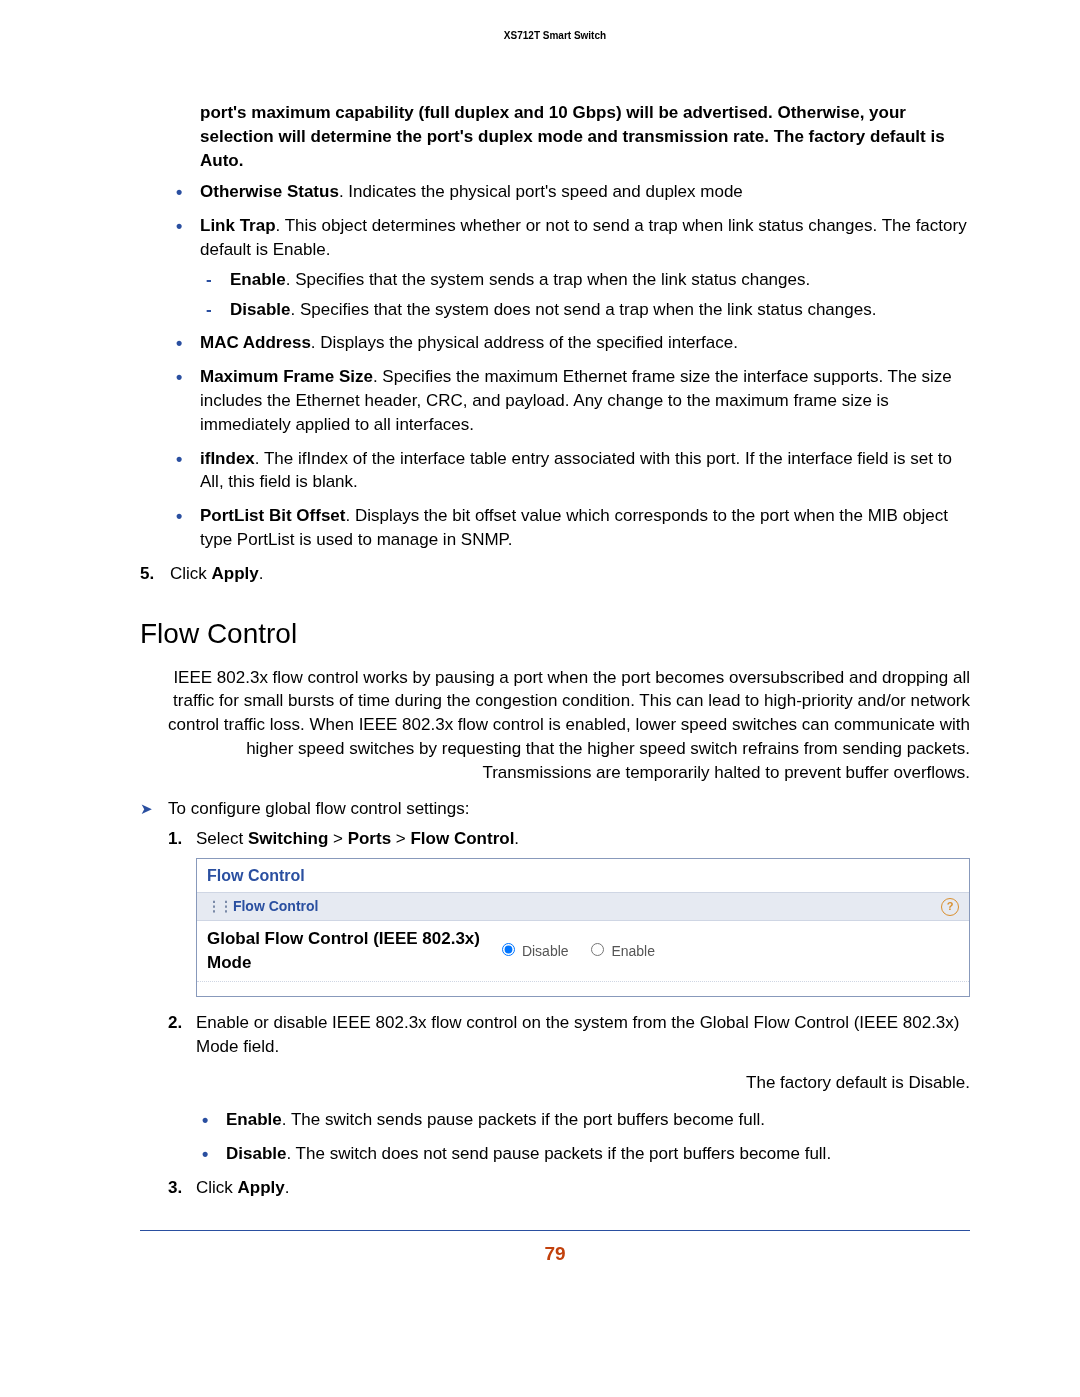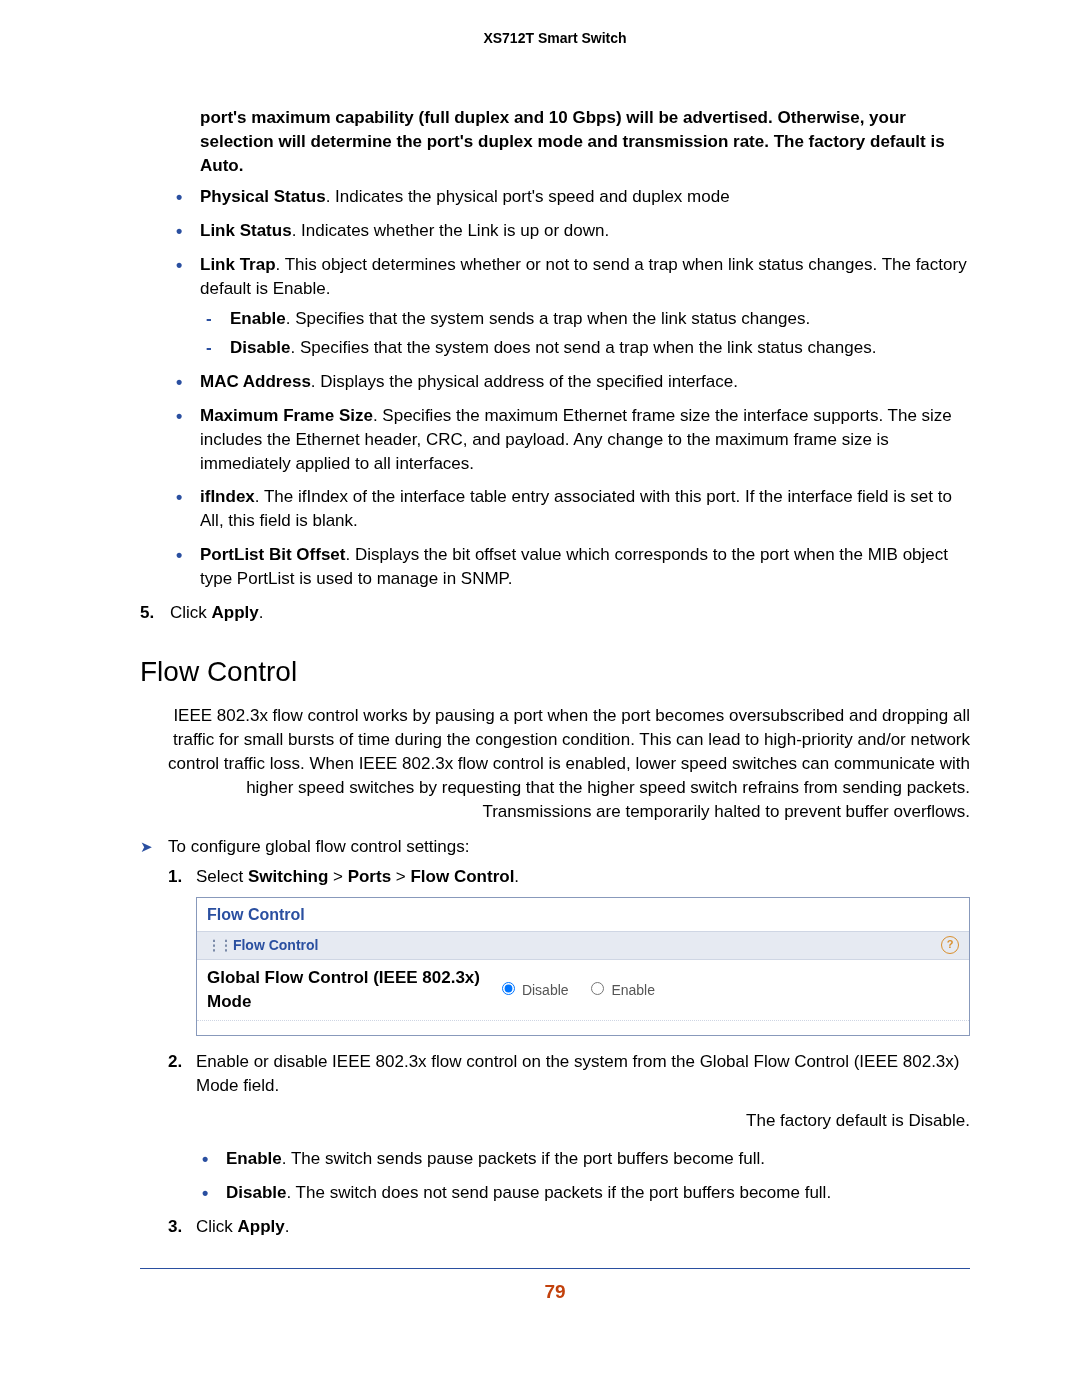--- a/index.html
+++ b/index.html
@@ -13,21 +13,21 @@
   }
   .page {
     width: 1080px;
     padding: 30px 110px 30px 140px;
     box-sizing: border-box;
     position: relative;
   }
   .header-title {
     text-align: center;
     font-weight: bold;
-    font-size: 14px;
+    font-size: 10px;
     margin-bottom: 60px;
   }
   .indent-block {
     margin-left: 60px;
     line-height: 1.4;
     font-weight: bold;
   }
   .bullet-list {
     list-style: none;
     padding: 0;
@@ -205,24 +205,21 @@
 <body>
 
 <div class="page">
 
   <div class="header-title">XS712T Smart Switch</div>
 
   <div class="indent-block">port's maximum capability (full duplex and 10 Gbps) will be advertised. Otherwise, your selection will determine the port's duplex mode and transmission rate. The factory default is Auto.</div>
 
   <ul class="bullet-list">
     <li>
-      <b>Physical Status</b><span>. Indicates the physical port's speed and duplex mode</span>
-    </li>
-    <li>
-      <b>Link Status</b><span>. Indicates whether the Link is up or down.</span>
+      <b>Otherwise Status</b><span>. Indicates the physical port's speed and duplex mode</span>
     </li>
     <li>
       <b>Link Trap</b><span>. This object determines whether or not to send a trap when link status changes. The factory default is Enable.</span>
       <ul class="dash-list">
         <li>
           <b>Enable</b><span>. Specifies that the system sends a trap when the link status changes.</span>
         </li>
         <li>
           <b>Disable</b><span>. Specifies that the system does not send a trap when the link status changes.</span>
         </li>

